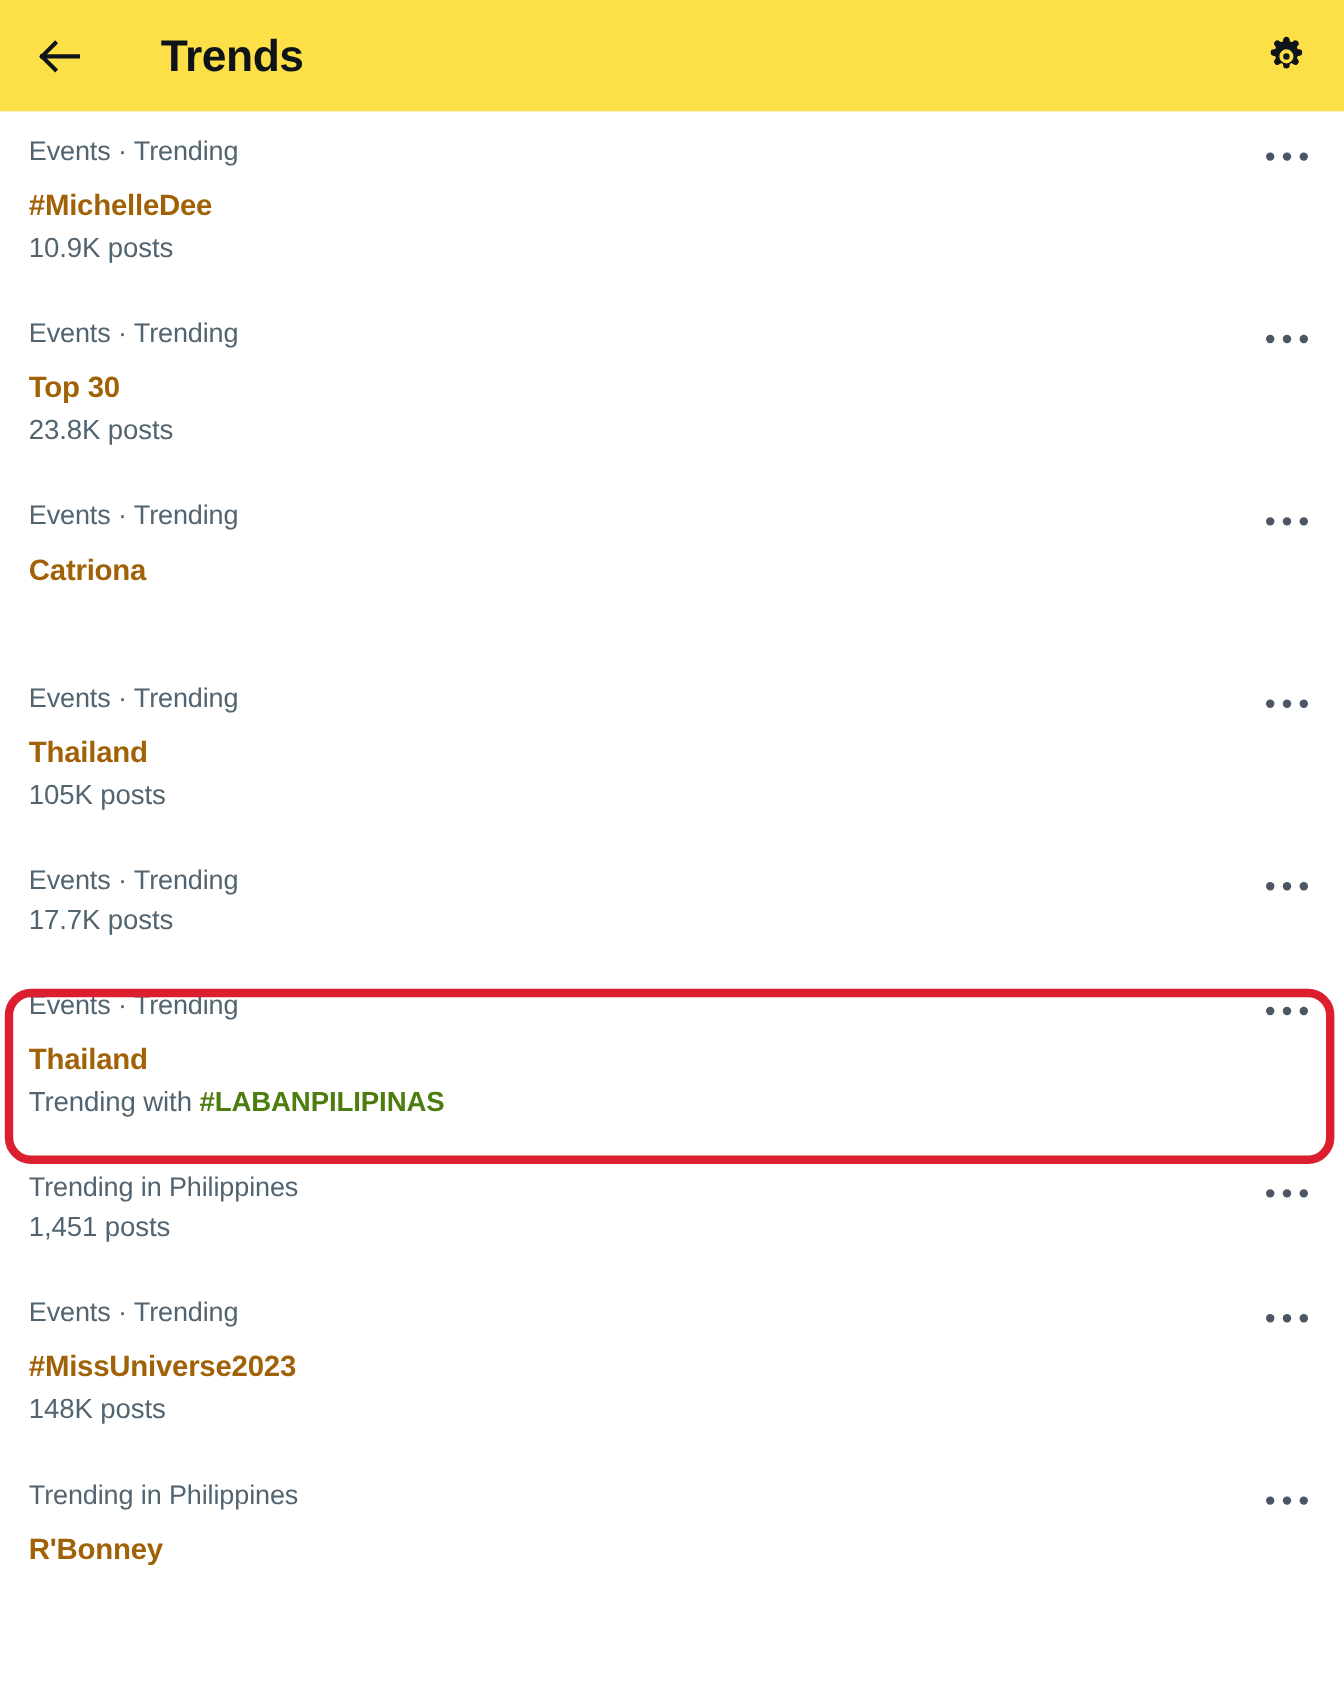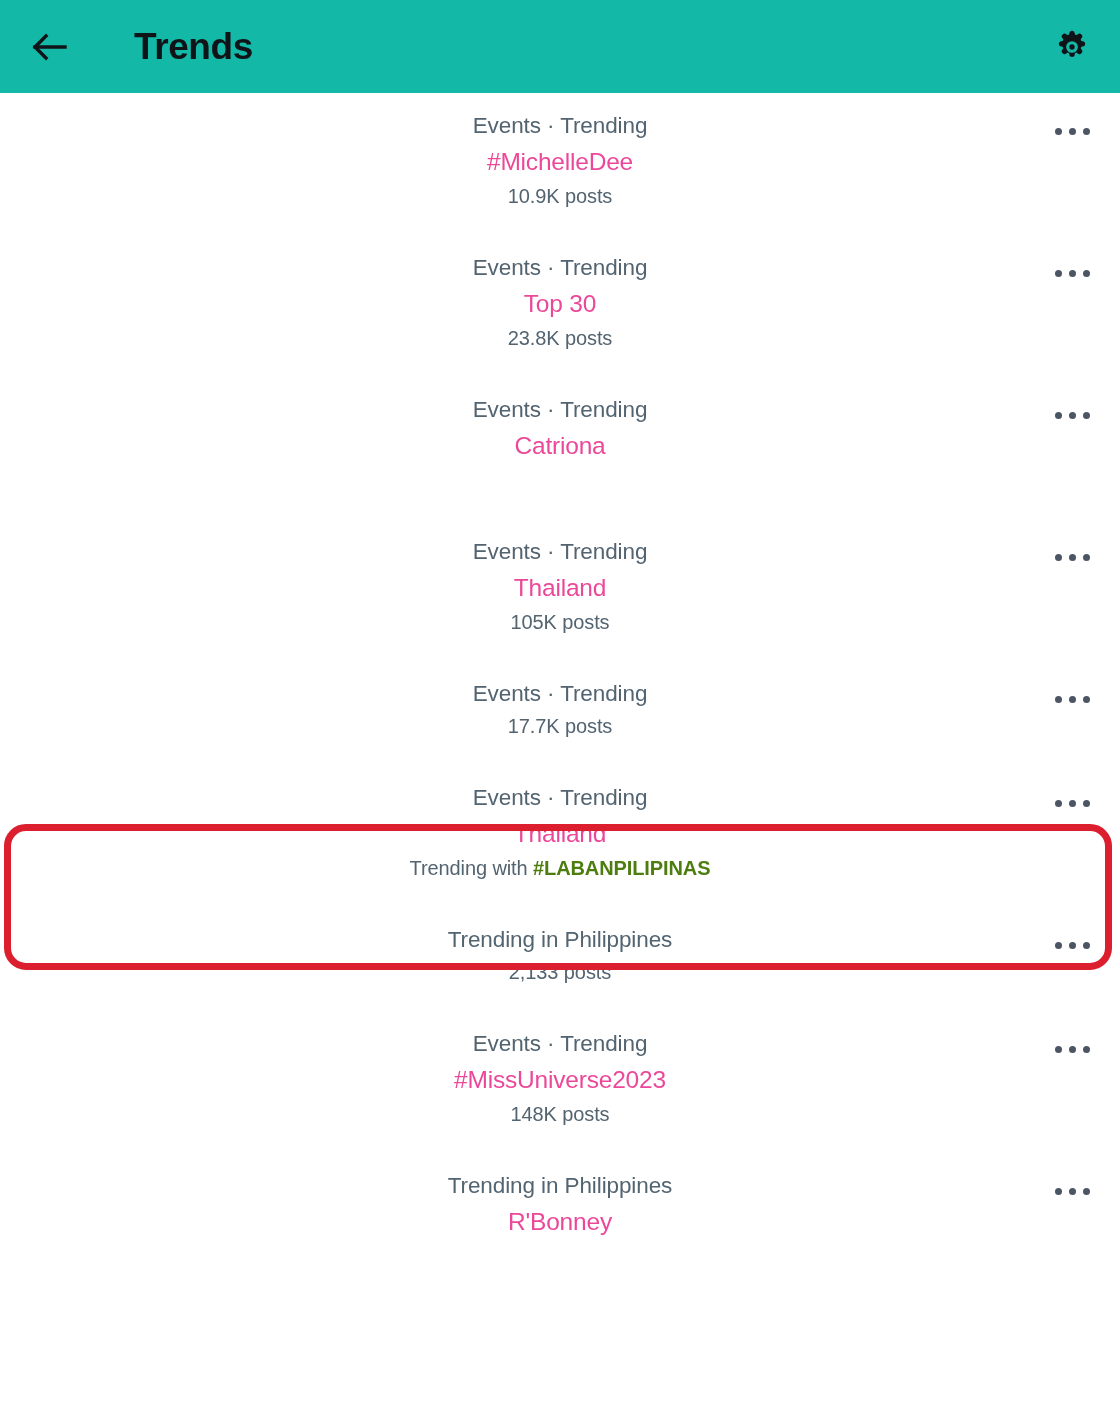--- a/index.html
+++ b/index.html
@@ -16,21 +16,21 @@
     position: relative;
   }
 
   
   .header {
     height: 93px;
     display: flex;
     align-items: center;
     padding: 0 22px 0 24px;
     box-sizing: border-box;
-    background: #14b8a6;
+    background: #fde047;
   }
   .back-btn {
     width: 52px;
     height: 52px;
     display: flex;
     align-items: center;
     justify-content: center;
     flex: 0 0 auto;
     cursor: pointer;
     border-radius: 50%;
@@ -65,41 +65,40 @@
     position: relative;
     padding: 0 24px 0 24px;
     box-sizing: border-box;
     cursor: pointer;
     background: #ffffff;
   }
   .trend-item-inner {
     position: relative;
     padding-top: 18px;
     padding-bottom: 24px;
-    text-align: center;
   }
   .trend-category {
     font-size: 22.5px;
     line-height: 30px;
     color: #536471;
     font-weight: normal;
     letter-spacing: -0.1px;
     white-space: nowrap;
   }
   .trend-name {
     font-size: 24.5px;
     line-height: 34px;
-    font-weight: normal;
-    color: #ec4899;
+    font-weight: bold;
+    color: #a16207;
     letter-spacing: -0.2px;
-    margin-top: 4px;
+    margin-top: 14px;
     white-space: nowrap;
   }
   .trend-meta {
-    font-size: 20px;
+    font-size: 23px;
     line-height: 30px;
     color: #536471;
     letter-spacing: -0.1px;
     margin-top: 2px;
     white-space: nowrap;
   }
   .trend-meta .link {
     color: #4d7c0f;
     font-weight: bold;
   }
@@ -240,21 +239,21 @@
         <span>
           <span class="dot"></span><span class="dot"></span><span class="dot"></span>
         </span>
       </div>
     </div>
   </div>
 
   <div class="trend-item">
     <div class="trend-item-inner">
       <div class="trend-category">Trending in Philippines</div>
-      <div class="trend-meta">2,133 posts</div>
+      <div class="trend-meta">1,451 posts</div>
       <div class="more-btn">
         <span>
           <span class="dot"></span><span class="dot"></span><span class="dot"></span>
         </span>
       </div>
     </div>
   </div>
 
   <div class="trend-item">
     <div class="trend-item-inner">

